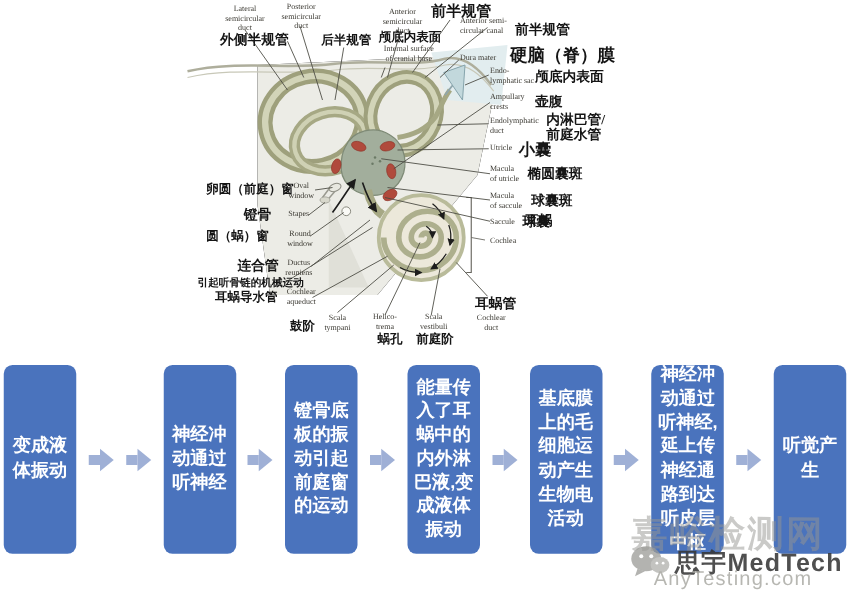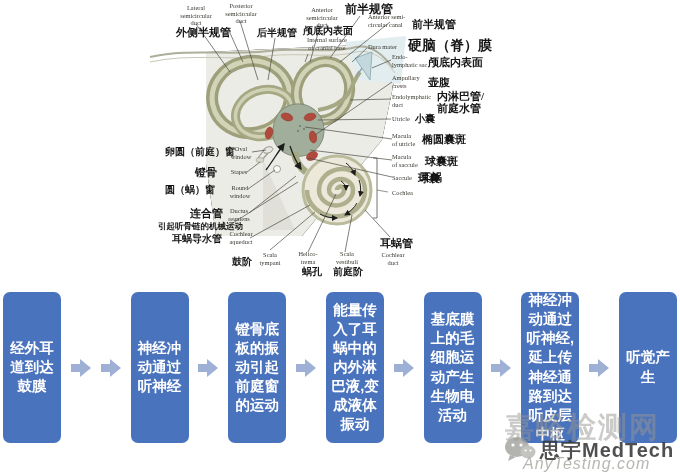--- a/index.html
+++ b/index.html
@@ -19,21 +19,21 @@
         padding:4px 5px;box-sizing:border-box;}
   .flow-arrow{display:flex;align-items:center;align-self:center;}
   .ab{display:block;width:9px;height:8px;background:#9fb0d6;}
   .ah{display:block;width:0;height:0;border-left:11px solid #9fb0d6;
       border-top:9px solid transparent;border-bottom:9px solid transparent;}
   
   .wm-outline{position:absolute;left:505px;top:408px;font-weight:bold;font-size:29px;
               letter-spacing:2px;color:rgba(150,150,145,0.5);z-index:5;}
   .wm-brand{position:absolute;left:504px;top:436px;display:flex;align-items:center;z-index:6;}
   .wm-brand span{font-weight:bold;font-size:20px;color:rgba(55,55,55,0.88);letter-spacing:1px;}
-  .wm-site{position:absolute;left:523px;top:455px;font-style:italic;font-size:16px;
+  .wm-site{position:absolute;left:523px;top:455px;font-size:16px;
            color:rgba(175,175,170,0.9);letter-spacing:1px;z-index:6;}
 </style>
 </head>
 <body>
 
 <div id="stage">
 
   <svg width="680" height="292" viewBox="0 0 680 292" style="position:absolute;left:0;top:0;">
     <defs>
       <marker id="ah" markerWidth="7" markerHeight="7" refX="5" refY="3" orient="auto">
@@ -164,21 +164,21 @@
   <span class="lbl en l" style="left:392px;top:74px">Ampullary
 crests</span>
   <span class="lbl zh" style="left:428px;top:76px;font-size:11px">壶腹</span>
 
   <span class="lbl en l" style="left:392px;top:93px">Endolymphatic
 duct</span>
   <span class="lbl zh" style="left:437px;top:90px;font-size:11px">内淋巴管/
 前庭水管</span>
 
   <span class="lbl en l" style="left:392px;top:115px">Utricle</span>
-  <span class="lbl zh" style="left:415px;top:113px;font-size:10px">小囊</span>
+  <span class="lbl zh" style="left:415px;top:113px;font-size:13px">小囊</span>
 
   <span class="lbl en l" style="left:392px;top:132px">Macula
 of utricle</span>
   <span class="lbl zh" style="left:422px;top:133px;font-size:11px">椭圆囊斑</span>
 
   <span class="lbl en l" style="left:392px;top:153px">Macula
 of saccule</span>
   <span class="lbl zh" style="left:425px;top:155px;font-size:11px">球囊斑</span>
 
   <span class="lbl en l" style="left:392px;top:174px">Saccule</span>
@@ -219,21 +219,21 @@
   <span class="lbl en" style="left:332px;top:250px;width:30px">Scala
 vestibuli</span>
   <span class="lbl zh" style="left:333px;top:266px">前庭阶</span>
 
   <span class="lbl zh" style="left:380px;top:237px;font-size:11px">耳蜗管</span>
   <span class="lbl en" style="left:378px;top:251px;width:30px">Cochlear
 duct</span>
 
   <div class="steps">
     <div class="step">
-        <span>经外耳道到达鼓膜</span>
+        <span>变成液体振动</span>
       </div>
     <div class="flow-arrow">
         <span class="ab"></span>
         <span class="ah"></span>
       </div>
     <div class="flow-arrow">
         <span class="ab"></span>
         <span class="ah"></span>
       </div>
     <div class="step">

